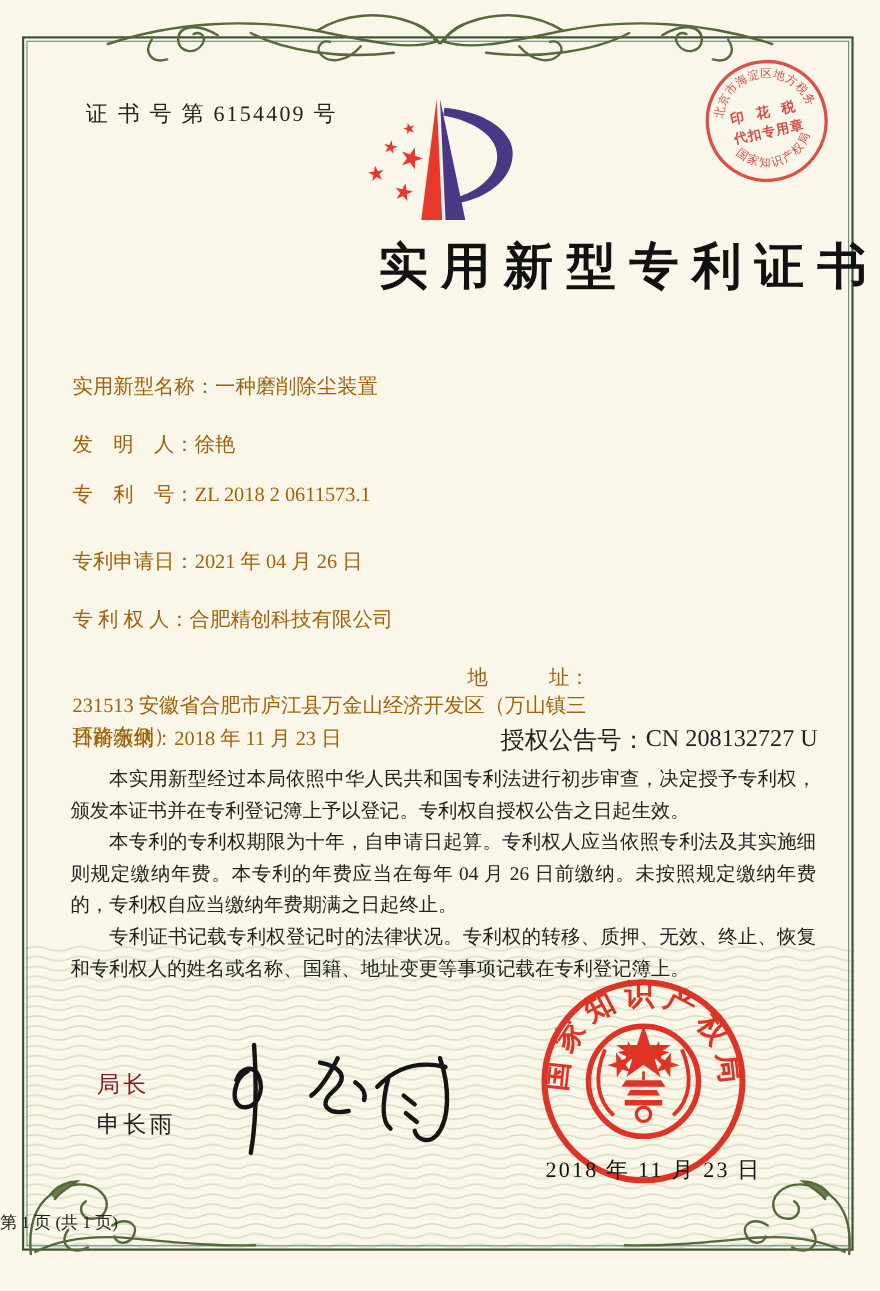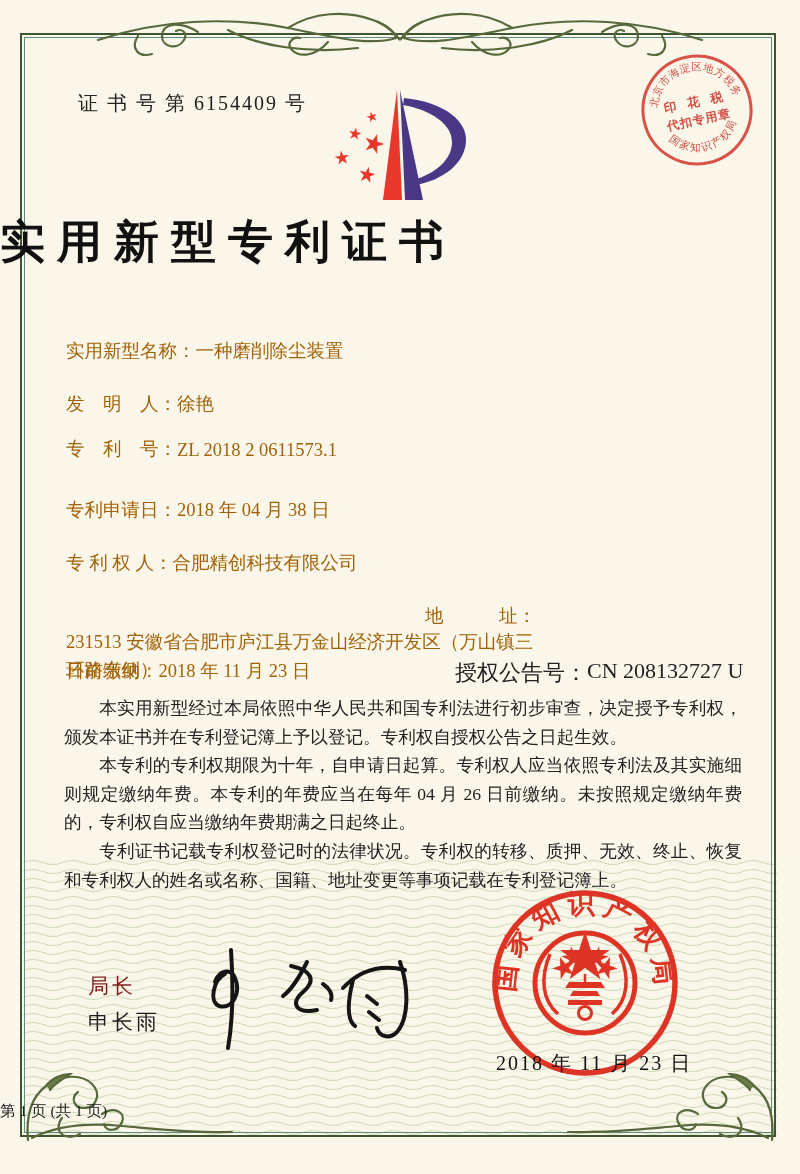--- a/index.html
+++ b/index.html
@@ -4,21 +4,21 @@
 <style>
   html,body{margin:0;padding:0;}
   body{width:800px;height:1174px;position:relative;background:#faf6ea;
        font-family:"Liberation Serif","DejaVu Serif",serif;color:#1b1b1b;overflow:hidden;}
   .abs{position:absolute;}
   
   .frame-outer{left:20px;top:33px;width:756px;height:1104px;border:2px solid #3d5531;box-sizing:border-box;}
   .frame-inner{position:absolute;left:2px;top:2px;right:2px;bottom:2px;border:1px solid #5d8b80;}
   
   .cert-no{left:78px;top:90px;font-size:20px;letter-spacing:2px;color:#222;}
-  .title{left:0;top:212px;width:800px;text-align:left;font-size:45px;font-weight:bold;
+  .title{left:0;top:212px;width:800px;text-align:right;font-size:45px;font-weight:bold;
          letter-spacing:12px;color:#111;}
   
   .row{left:66px;display:flex;font-size:18.5px;color:#a16207;white-space:nowrap;align-items:flex-end;}
   .row .lab{flex:none;}
   .row .val{white-space:normal;}
   .val-address{width:470px;line-height:28px;}
   .row2{left:455px;display:flex;font-size:22px;color:#222;white-space:nowrap;}
   
   .paras{left:64px;top:694px;width:678px;font-size:17.6px;line-height:28.6px;text-align:justify;color:#222;}
   .paras p{margin:0;text-indent:2em;}
@@ -121,21 +121,21 @@
 <div class="abs row" style="top:391px;">
   <span class="lab">发　明　人：</span>
   <span class="val">徐艳</span>
 </div>
 <div class="abs row" style="top:436px;">
   <span class="lab">专　利　号：</span>
   <span class="val">ZL 2018 2 0611573.1</span>
 </div>
 <div class="abs row" style="top:497px;">
   <span class="lab">专利申请日：</span>
-  <span class="val">2018 年 04 月 38 日</span>
+  <span class="val">2021 年 04 月 26 日</span>
 </div>
 <div class="abs row" style="top:550px;">
   <span class="lab">专 利 权 人：</span>
   <span class="val">合肥精创科技有限公司</span>
 </div>
 <div class="abs row" style="top:603px;flex-direction:column;">
   <span class="lab">地　　　址：</span>
   <span class="val val-address">231513 安徽省合肥市庐江县万金山经济开发区（万山镇三环路东侧）</span>
 </div>
 <div class="abs row" style="top:658px;">

